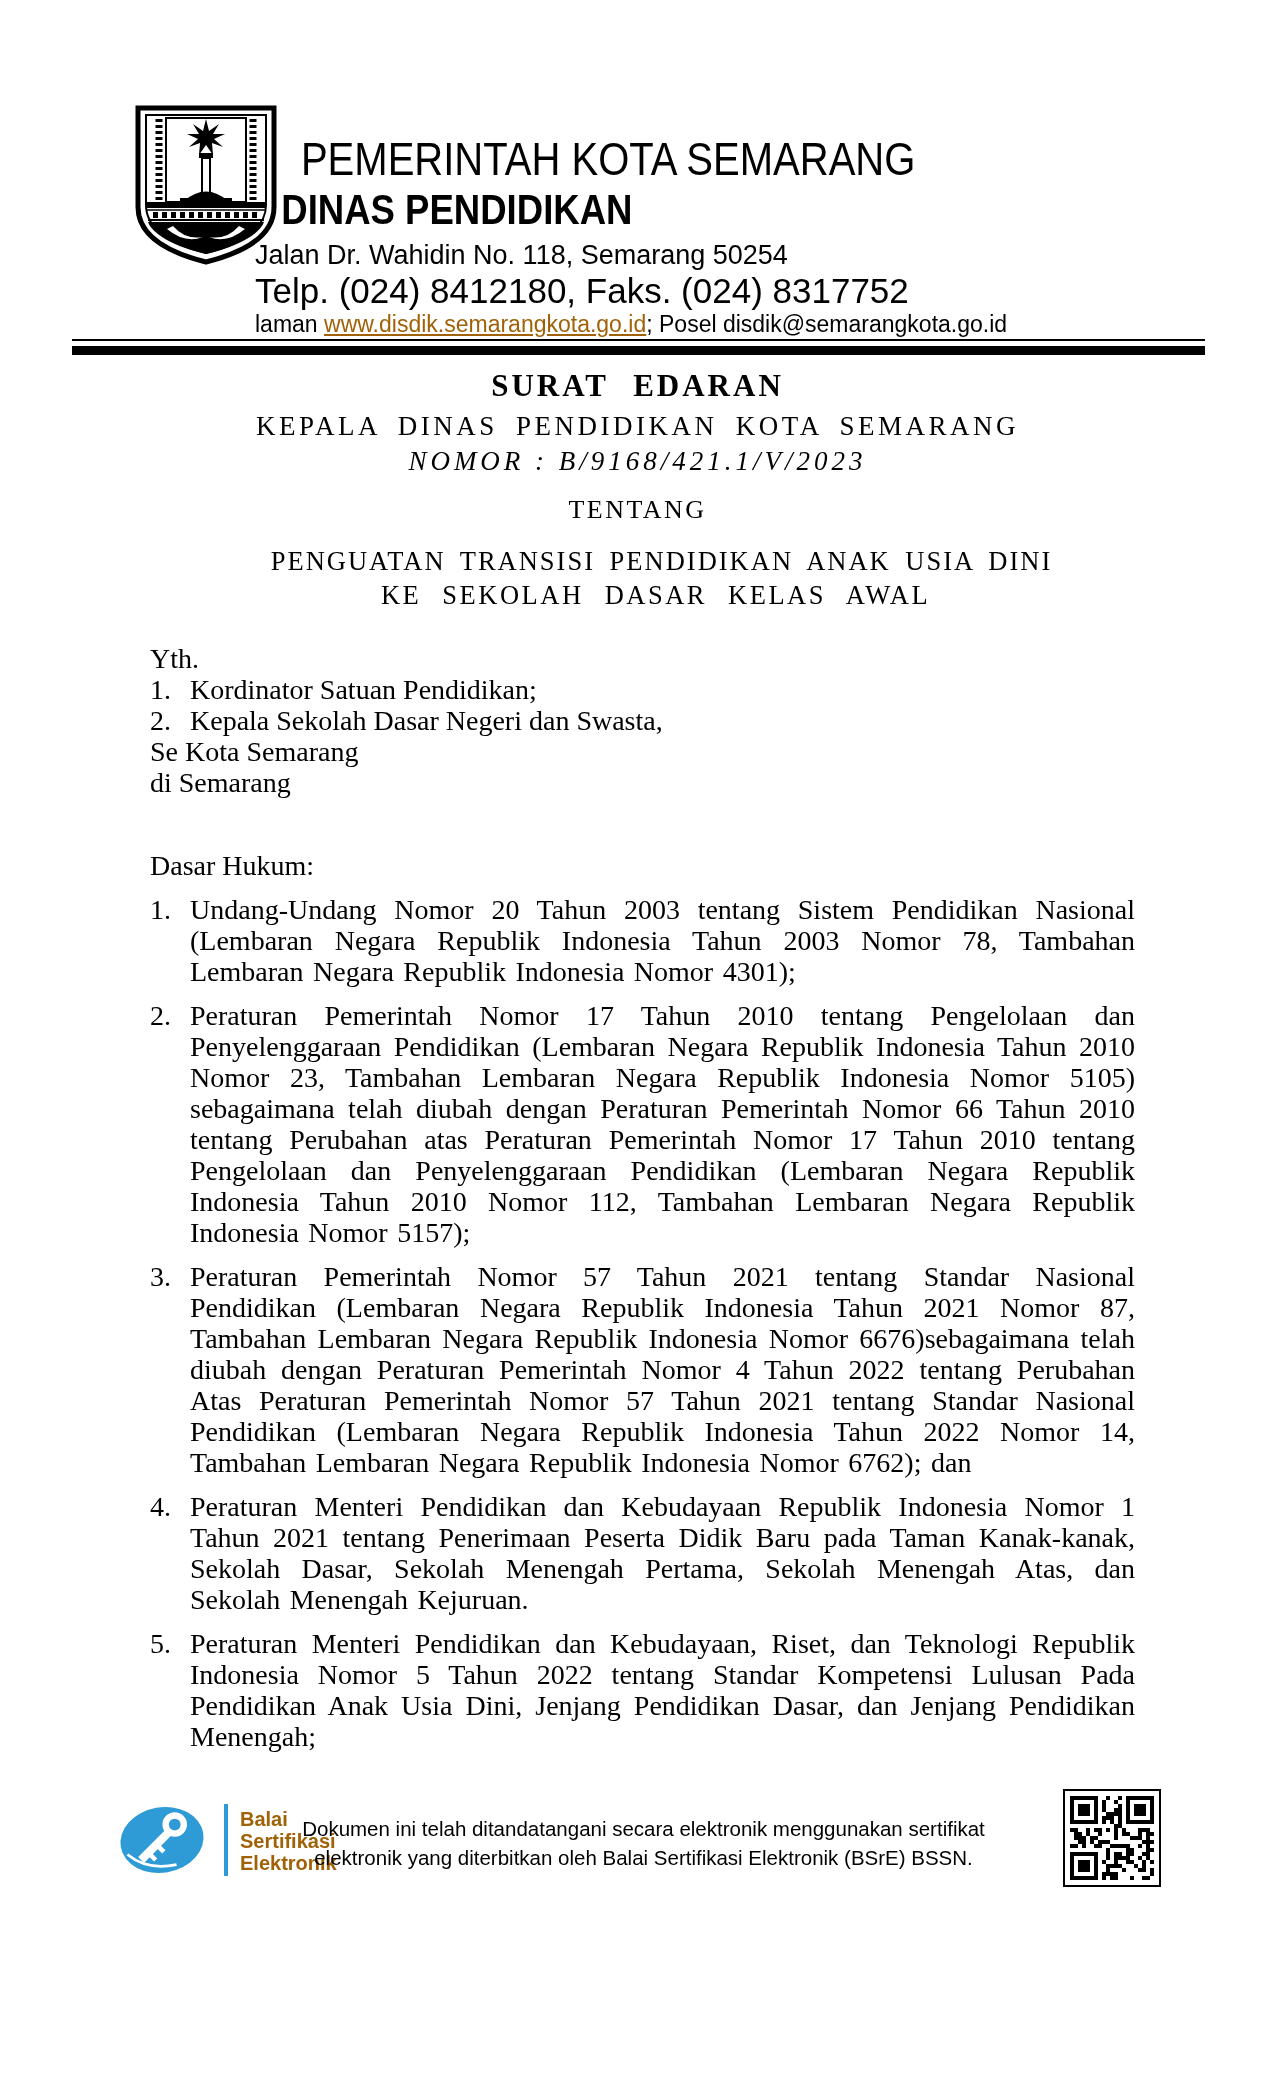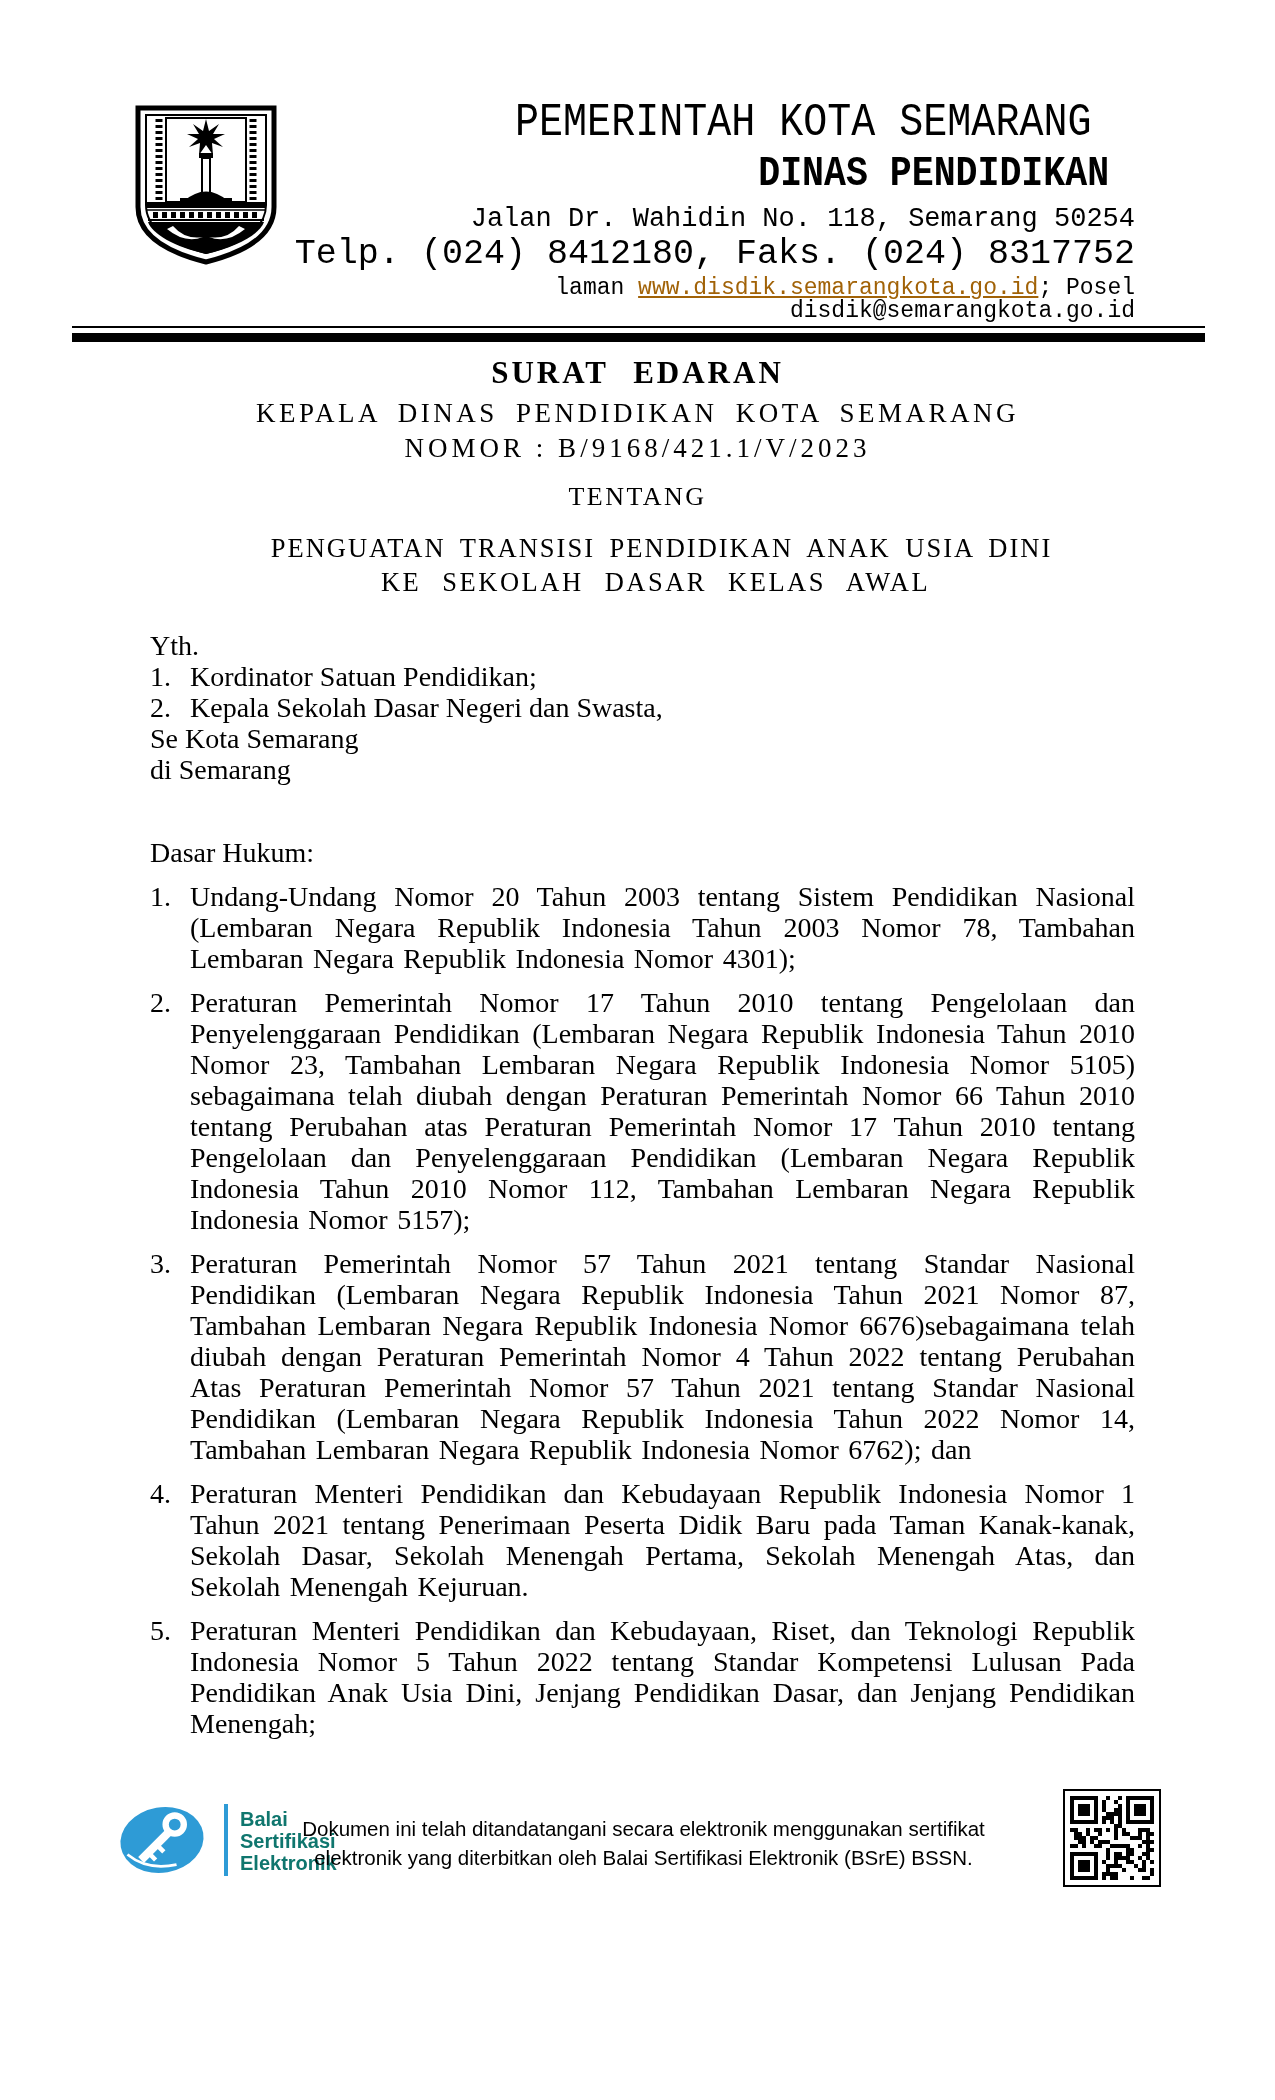--- a/index.html
+++ b/index.html
@@ -5,58 +5,58 @@
   * { margin:0; padding:0; box-sizing:border-box; }
   html,body { background:#ffffff; }
   .page {
     position:relative; width:1275px; height:2100px;
     background:#fff; color:#000; overflow:hidden;
     font-family:"Liberation Serif", serif;
   }
 
   
   .emblem { position:absolute; left:133px; top:103px; width:146px; height:164px; }
-  .kop-text { padding-top:100px; margin-left:255px; width:880px; text-align:right;
-              font-family:Liberation Mono, monospace; line-height:1; }
+  .kop-text { padding-top:100px; margin-left:255px; width:880px; text-align:left;
+              font-family:Liberation Sans, sans-serif; line-height:1;margin-top:36px; }
   .cond { display:inline-block; transform:scaleX(.87); transform-origin:center; white-space:nowrap; }
   .kop-gov  { font-size:46px; font-weight:400; }
   .kop-dept { font-size:42px; font-weight:700; margin-top:7px; }
   .kop-addr { font-size:27px; margin-top:11px; }
   .kop-tel  { font-size:35px; margin-top:4px; }
   .kop-web  { font-size:23px; margin-top:5px; }
   .kop-web a { color:#a16207; text-decoration:underline; }
 
   .rules { margin:3px 70px 0 72px; }
   .rule-thin  { height:2px; background:#000; }
   .rule-thick { height:9px; background:#000; margin-top:5px; }
 
   
   .title { text-align:center; margin-top:13px; }
   .t-main    { font-size:31px; font-weight:700; letter-spacing:3px; word-spacing:14px; }
   .t-sub     { font-size:27px; letter-spacing:3.5px; word-spacing:8px; margin-top:7px; }
-  .t-sub2    { font-size:27px; letter-spacing:4px; margin-top:4px; }
+  .t-sub2    { font-size:27px; letter-spacing:4px; margin-top:4px;font-style:italic; }
   .t-tentang { font-size:26px; letter-spacing:2.5px; margin-top:18px; }
   .t-subj    { font-size:26.5px; letter-spacing:2px; word-spacing:6px; margin-top:21px;padding-left:48px; }
   .t-subj2   { font-size:26.5px; letter-spacing:2.5px; word-spacing:12px; margin-top:3px;padding-left:36px; }
 
   
   .body { margin:32px 140px 0 150px; font-size:28px; line-height:31px; }
   .row { display:flex; }
   .row .num { flex:0 0 40px; }
   .row .text { flex:1; }
   .justify { text-align:justify; word-spacing:2.5px; }
   .dasar { margin-top:52px; }
   .dh-item { margin-top:13px; }
 
   
   .footer-left { position:absolute; left:112px; top:1800px; display:flex; align-items:flex-start;
                  font-family:"Liberation Sans", sans-serif; }
   .bsre-badge { width:100px; height:80px; }
   .bsre-divider { width:4px; height:72px; background:#2E9BD6; margin:4px 0 0 12px; }
-  .bsre-text { color:#0f766e; font-weight:700; font-size:20px; line-height:22px; margin:8px 0 0 12px; }
+  .bsre-text { color:#a16207; font-weight:700; font-size:20px; line-height:22px; margin:8px 0 0 12px; }
   .footer-note { position:absolute; left:230px; right:218px; top:1814px; text-align:center;
                  font-family:"Liberation Sans", sans-serif; font-size:20.5px; line-height:29px; }
   .qr-box { position:absolute; left:1063px; top:1789px; width:98px; height:98px;
             border:2px solid #000; background:#fff; padding:5px; }
   .qr-box svg { width:100%; height:100%; display:block; }
 </style>
 </head>
 <body>
 
 <div class="page">

